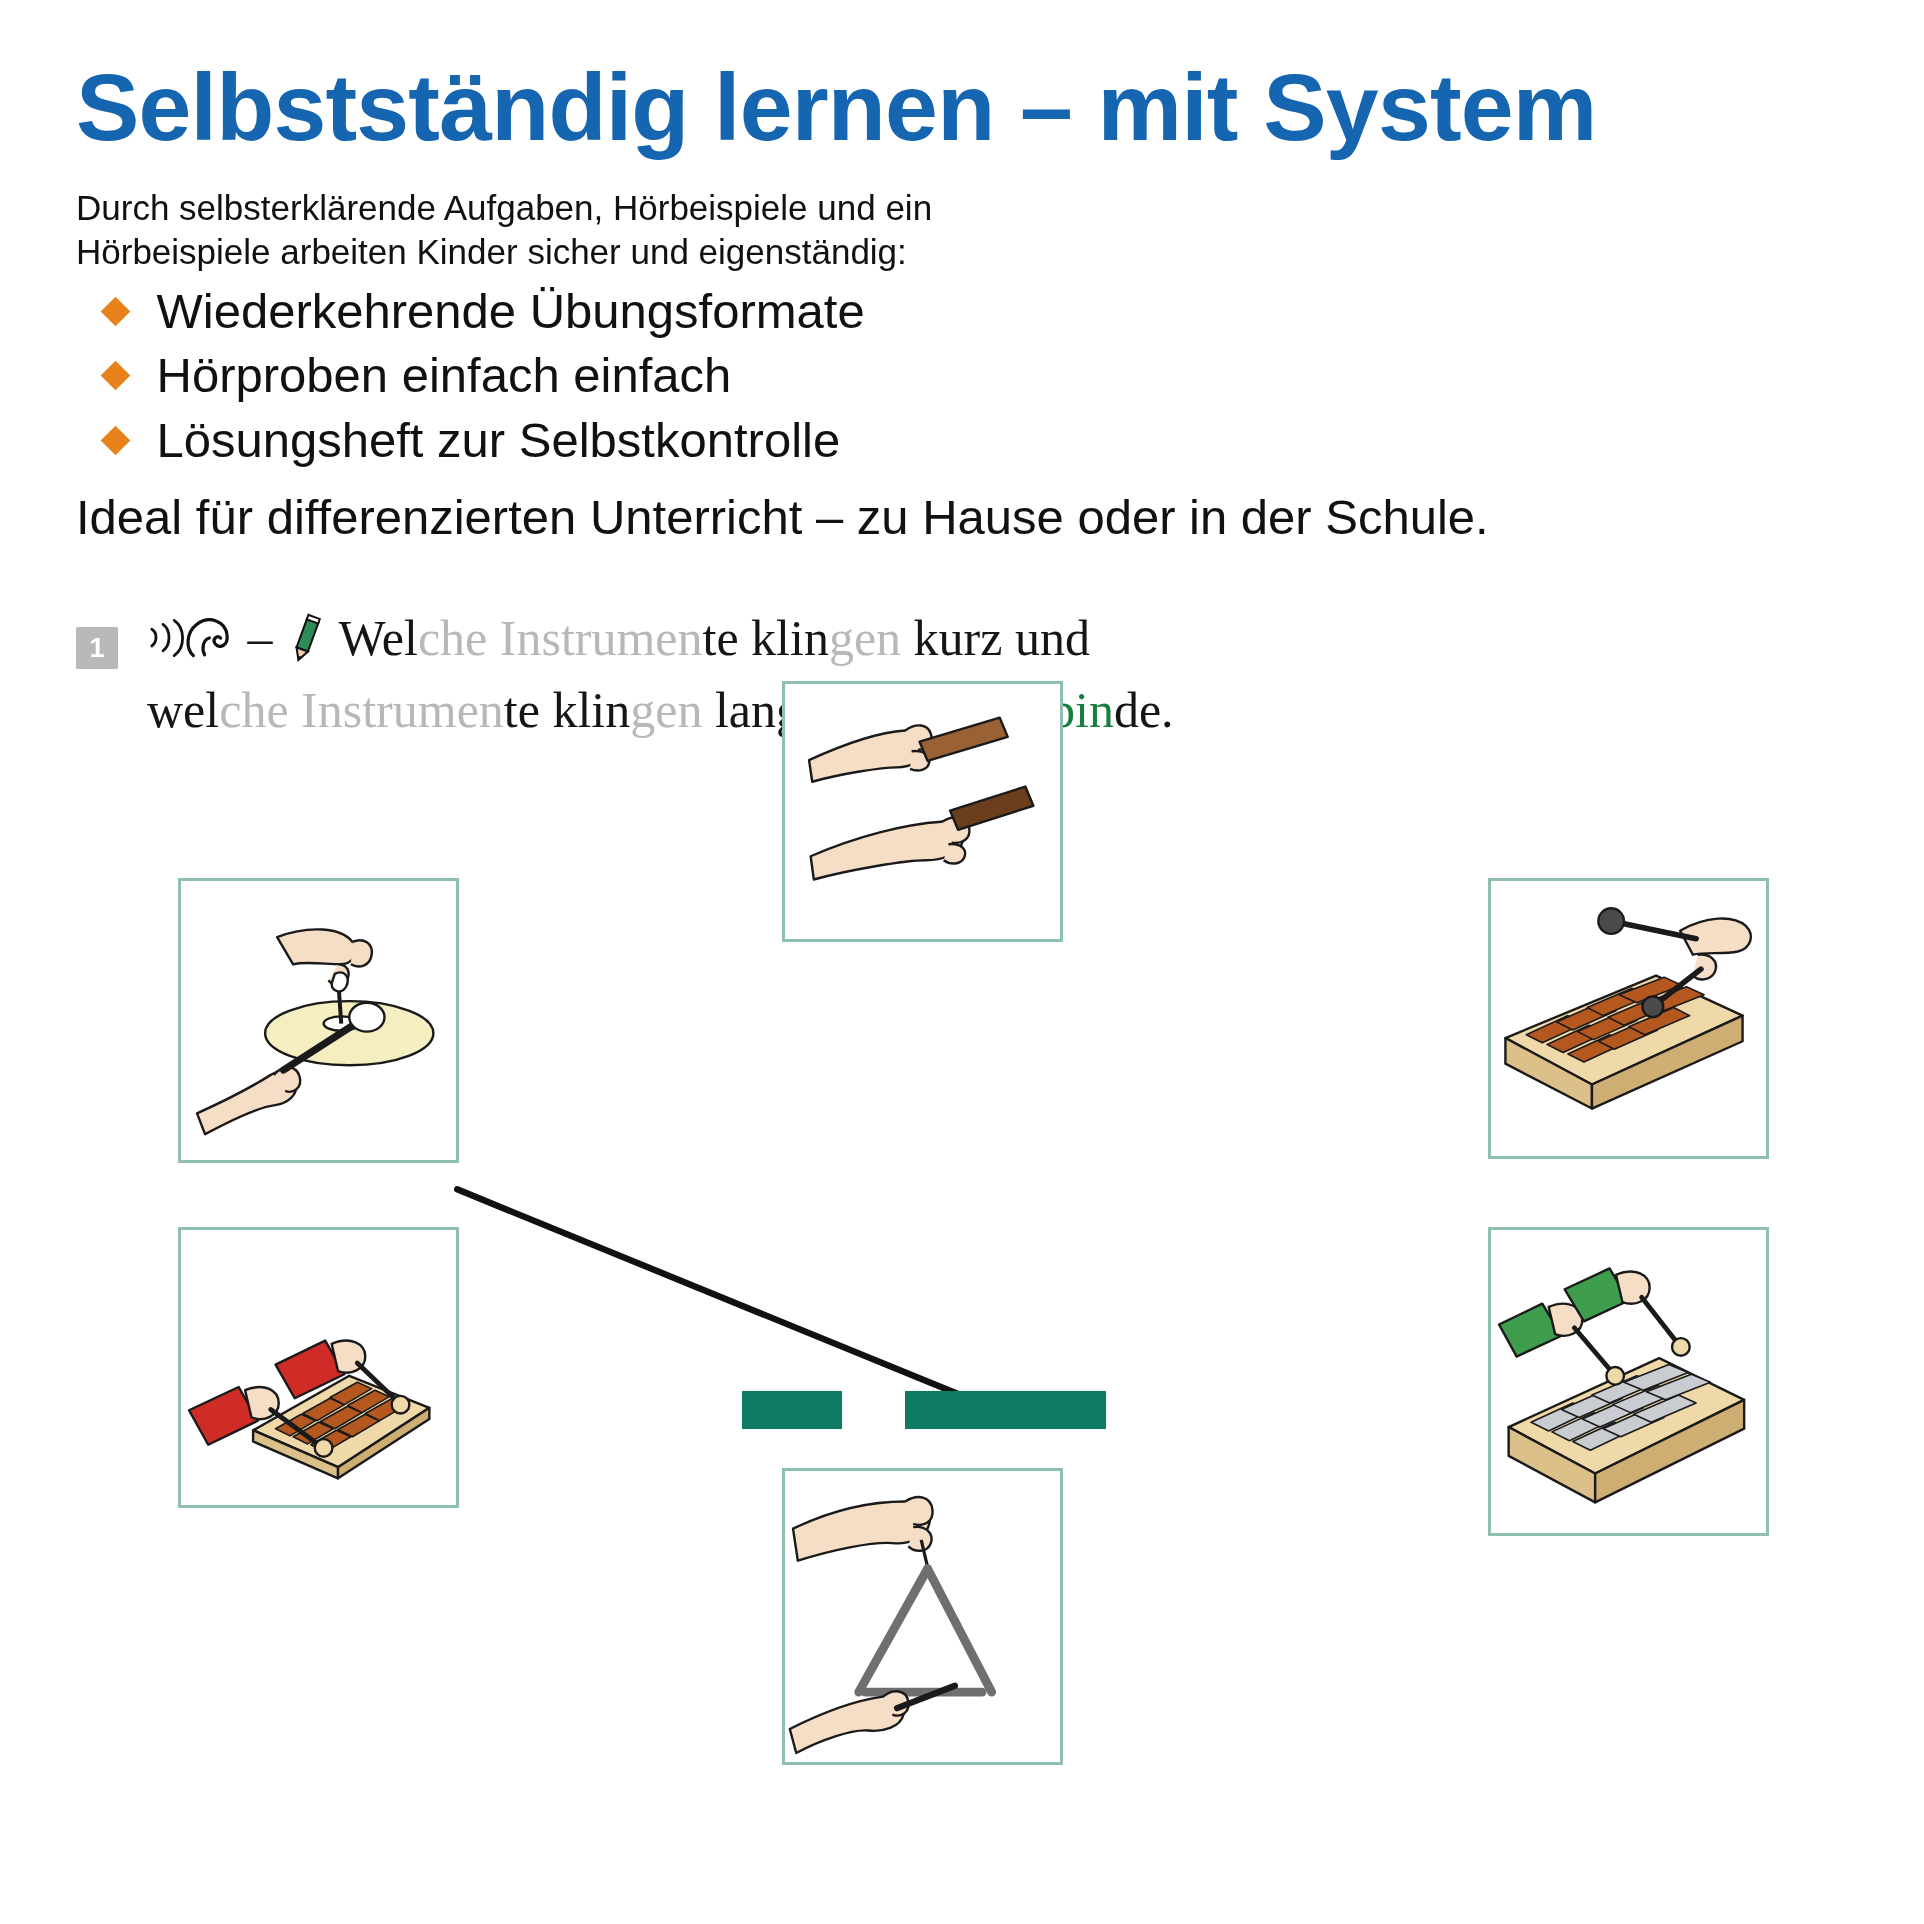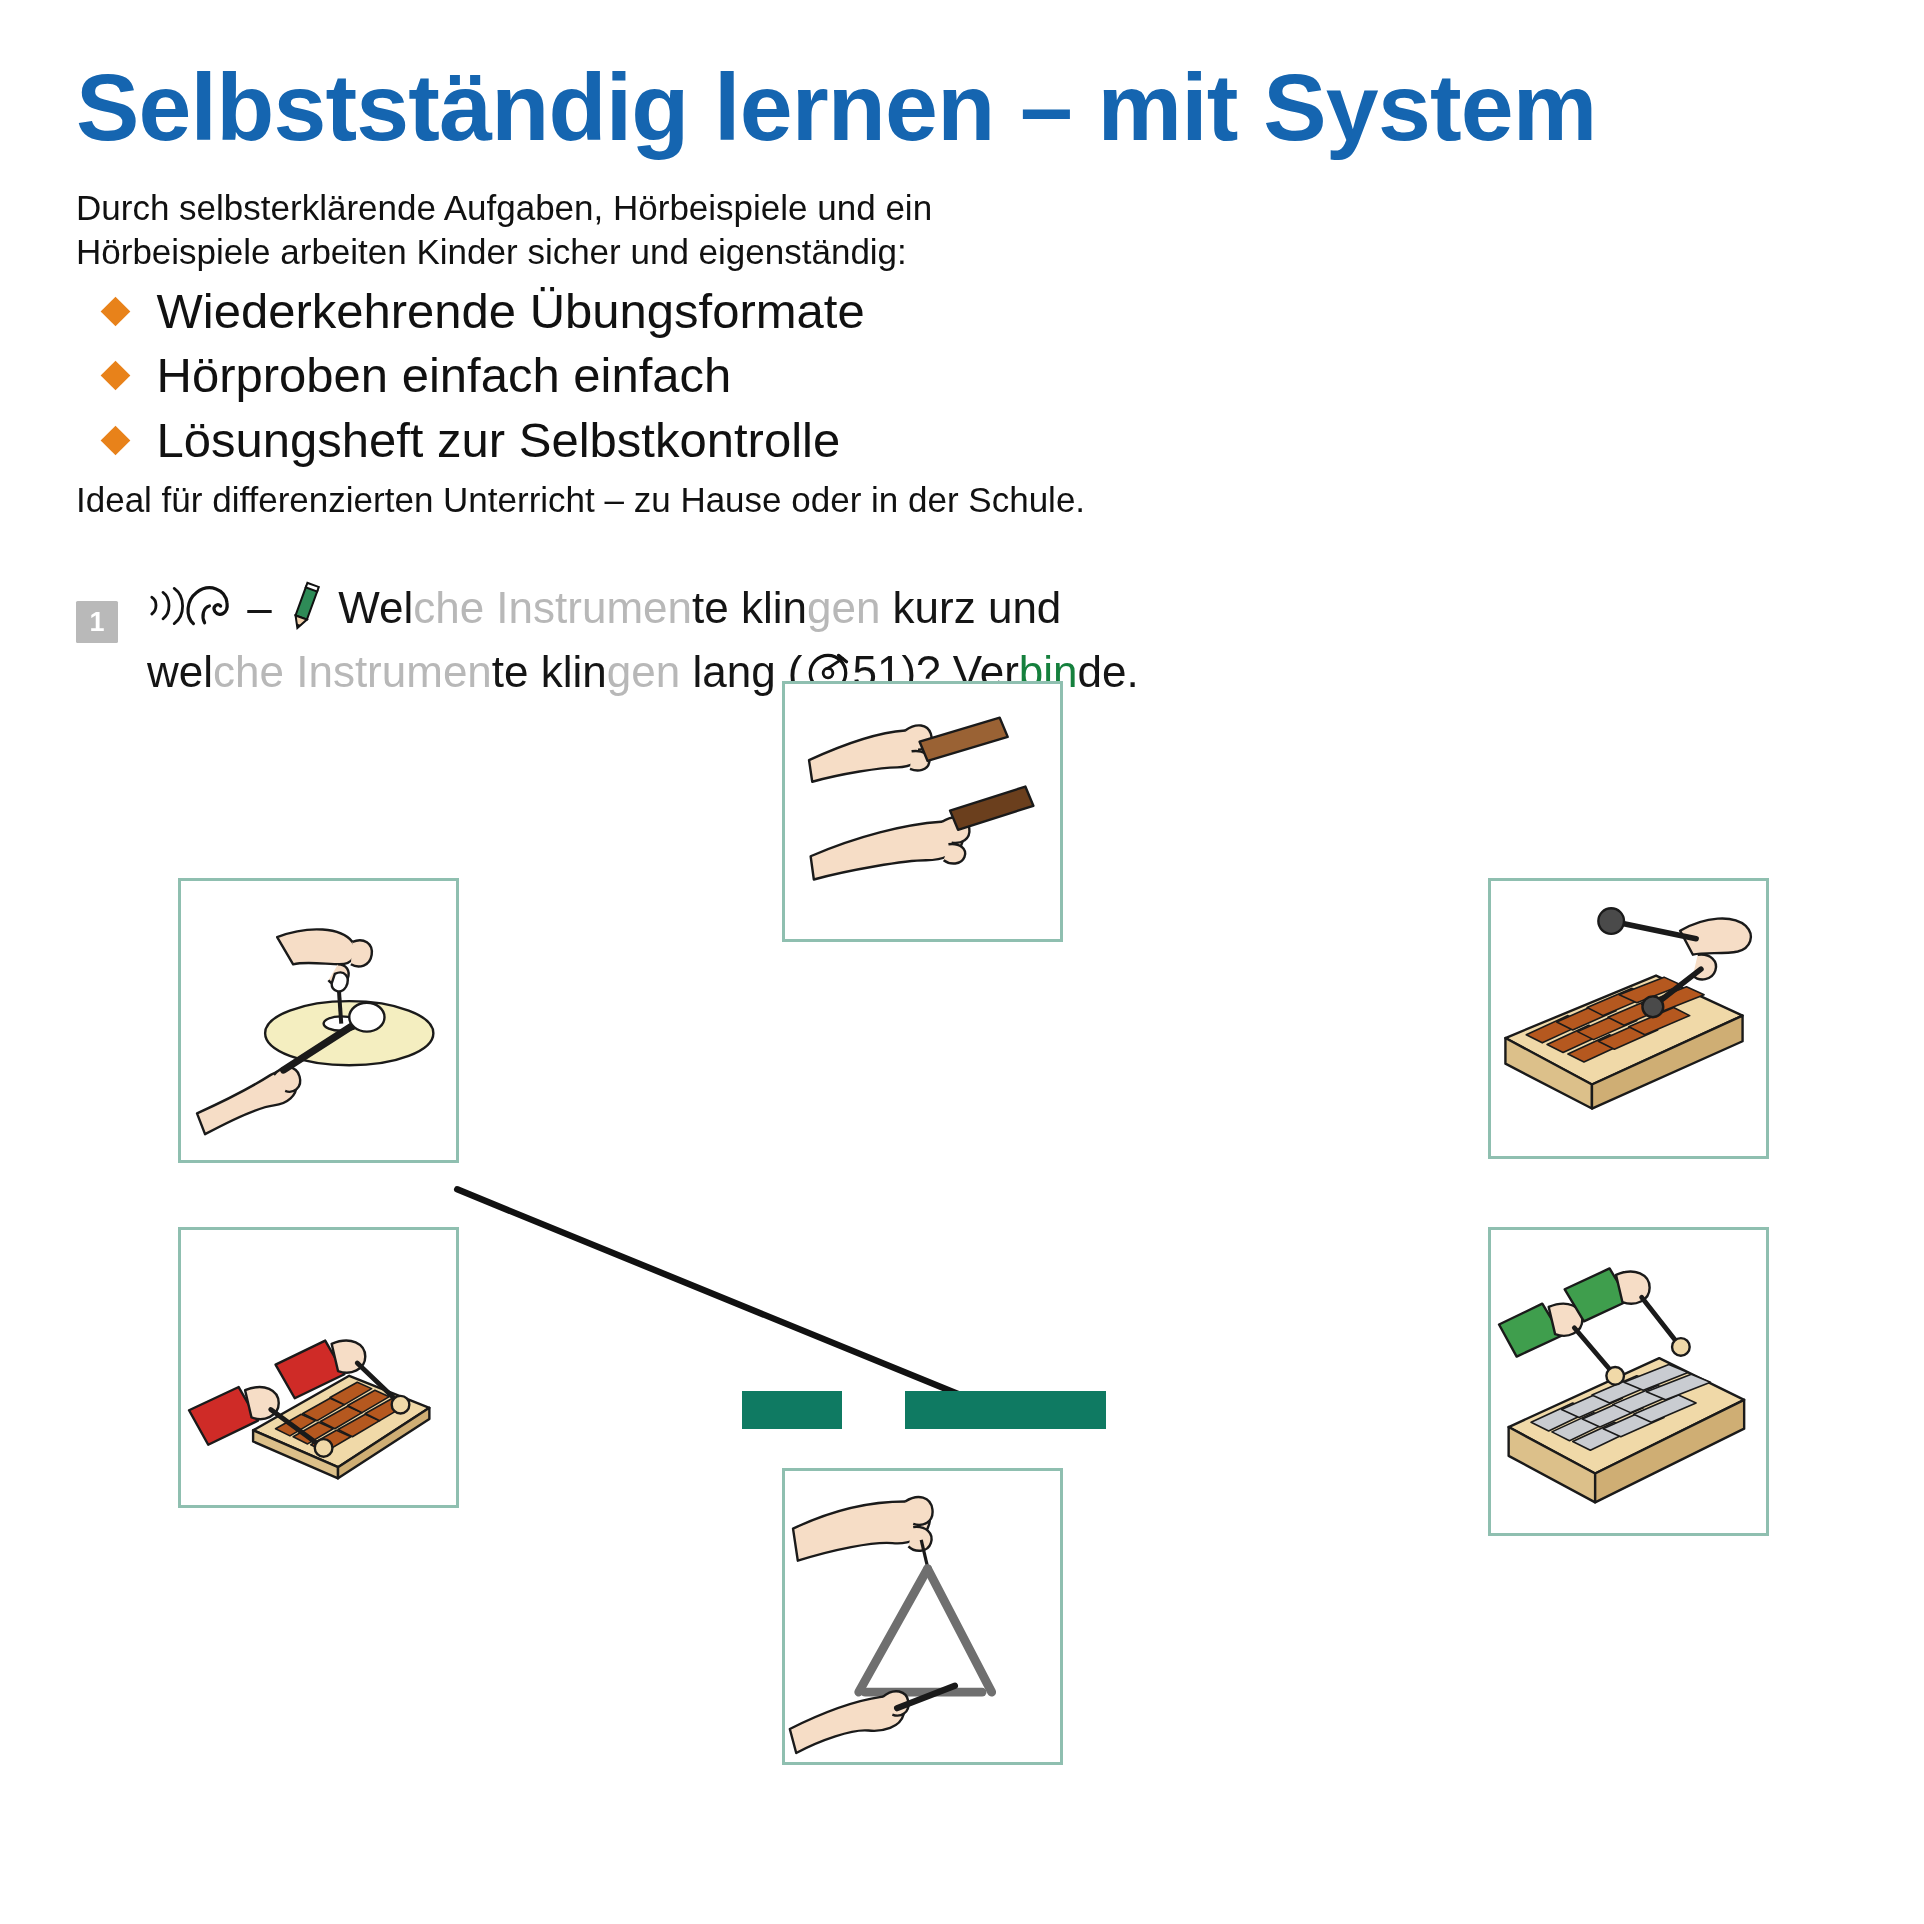--- a/index.html
+++ b/index.html
@@ -64,24 +64,24 @@
     top: 50%;
     width: 21px;
     height: 21px;
     margin-top: -10.4px;
     background: #e8821a;
     transform: rotate(45deg);
     display: inline-block;
   }
 
   .closing {
-    font-size: 35px;
+    font-size: 49px;
     line-height: 1.26;
     color: #111111;
-    margin: 5px 0 0 0;
+    margin: 14px 0 0 0;
     white-space: nowrap;
   }
 
   
   .task {
     margin-top: 58px;
     position: relative;
     padding-left: 0;
   }
   .task-row {
@@ -96,23 +96,24 @@
     font-size: 27px;
     font-weight: bold;
     line-height: 42px;
     text-align: center;
     margin-top: 21px;
     margin-right: 29px;
     flex: none;
     border-radius: 1.6px;
   }
   .task-text {
-    font-size: 44px;
+    font-size: 50px;
     line-height: 1.28;
     color: #151515;
+    font-family: Liberation Serif, serif;
   }
   .task-text .line { white-space: nowrap; }
   .faded { color: #b8b8b8; }
   .mid   { color: #15803d; }
 
   .ear-icon, .pencil-icon, .cd-icon {
     display: inline-block;
     vertical-align: -8px;
   }
 

